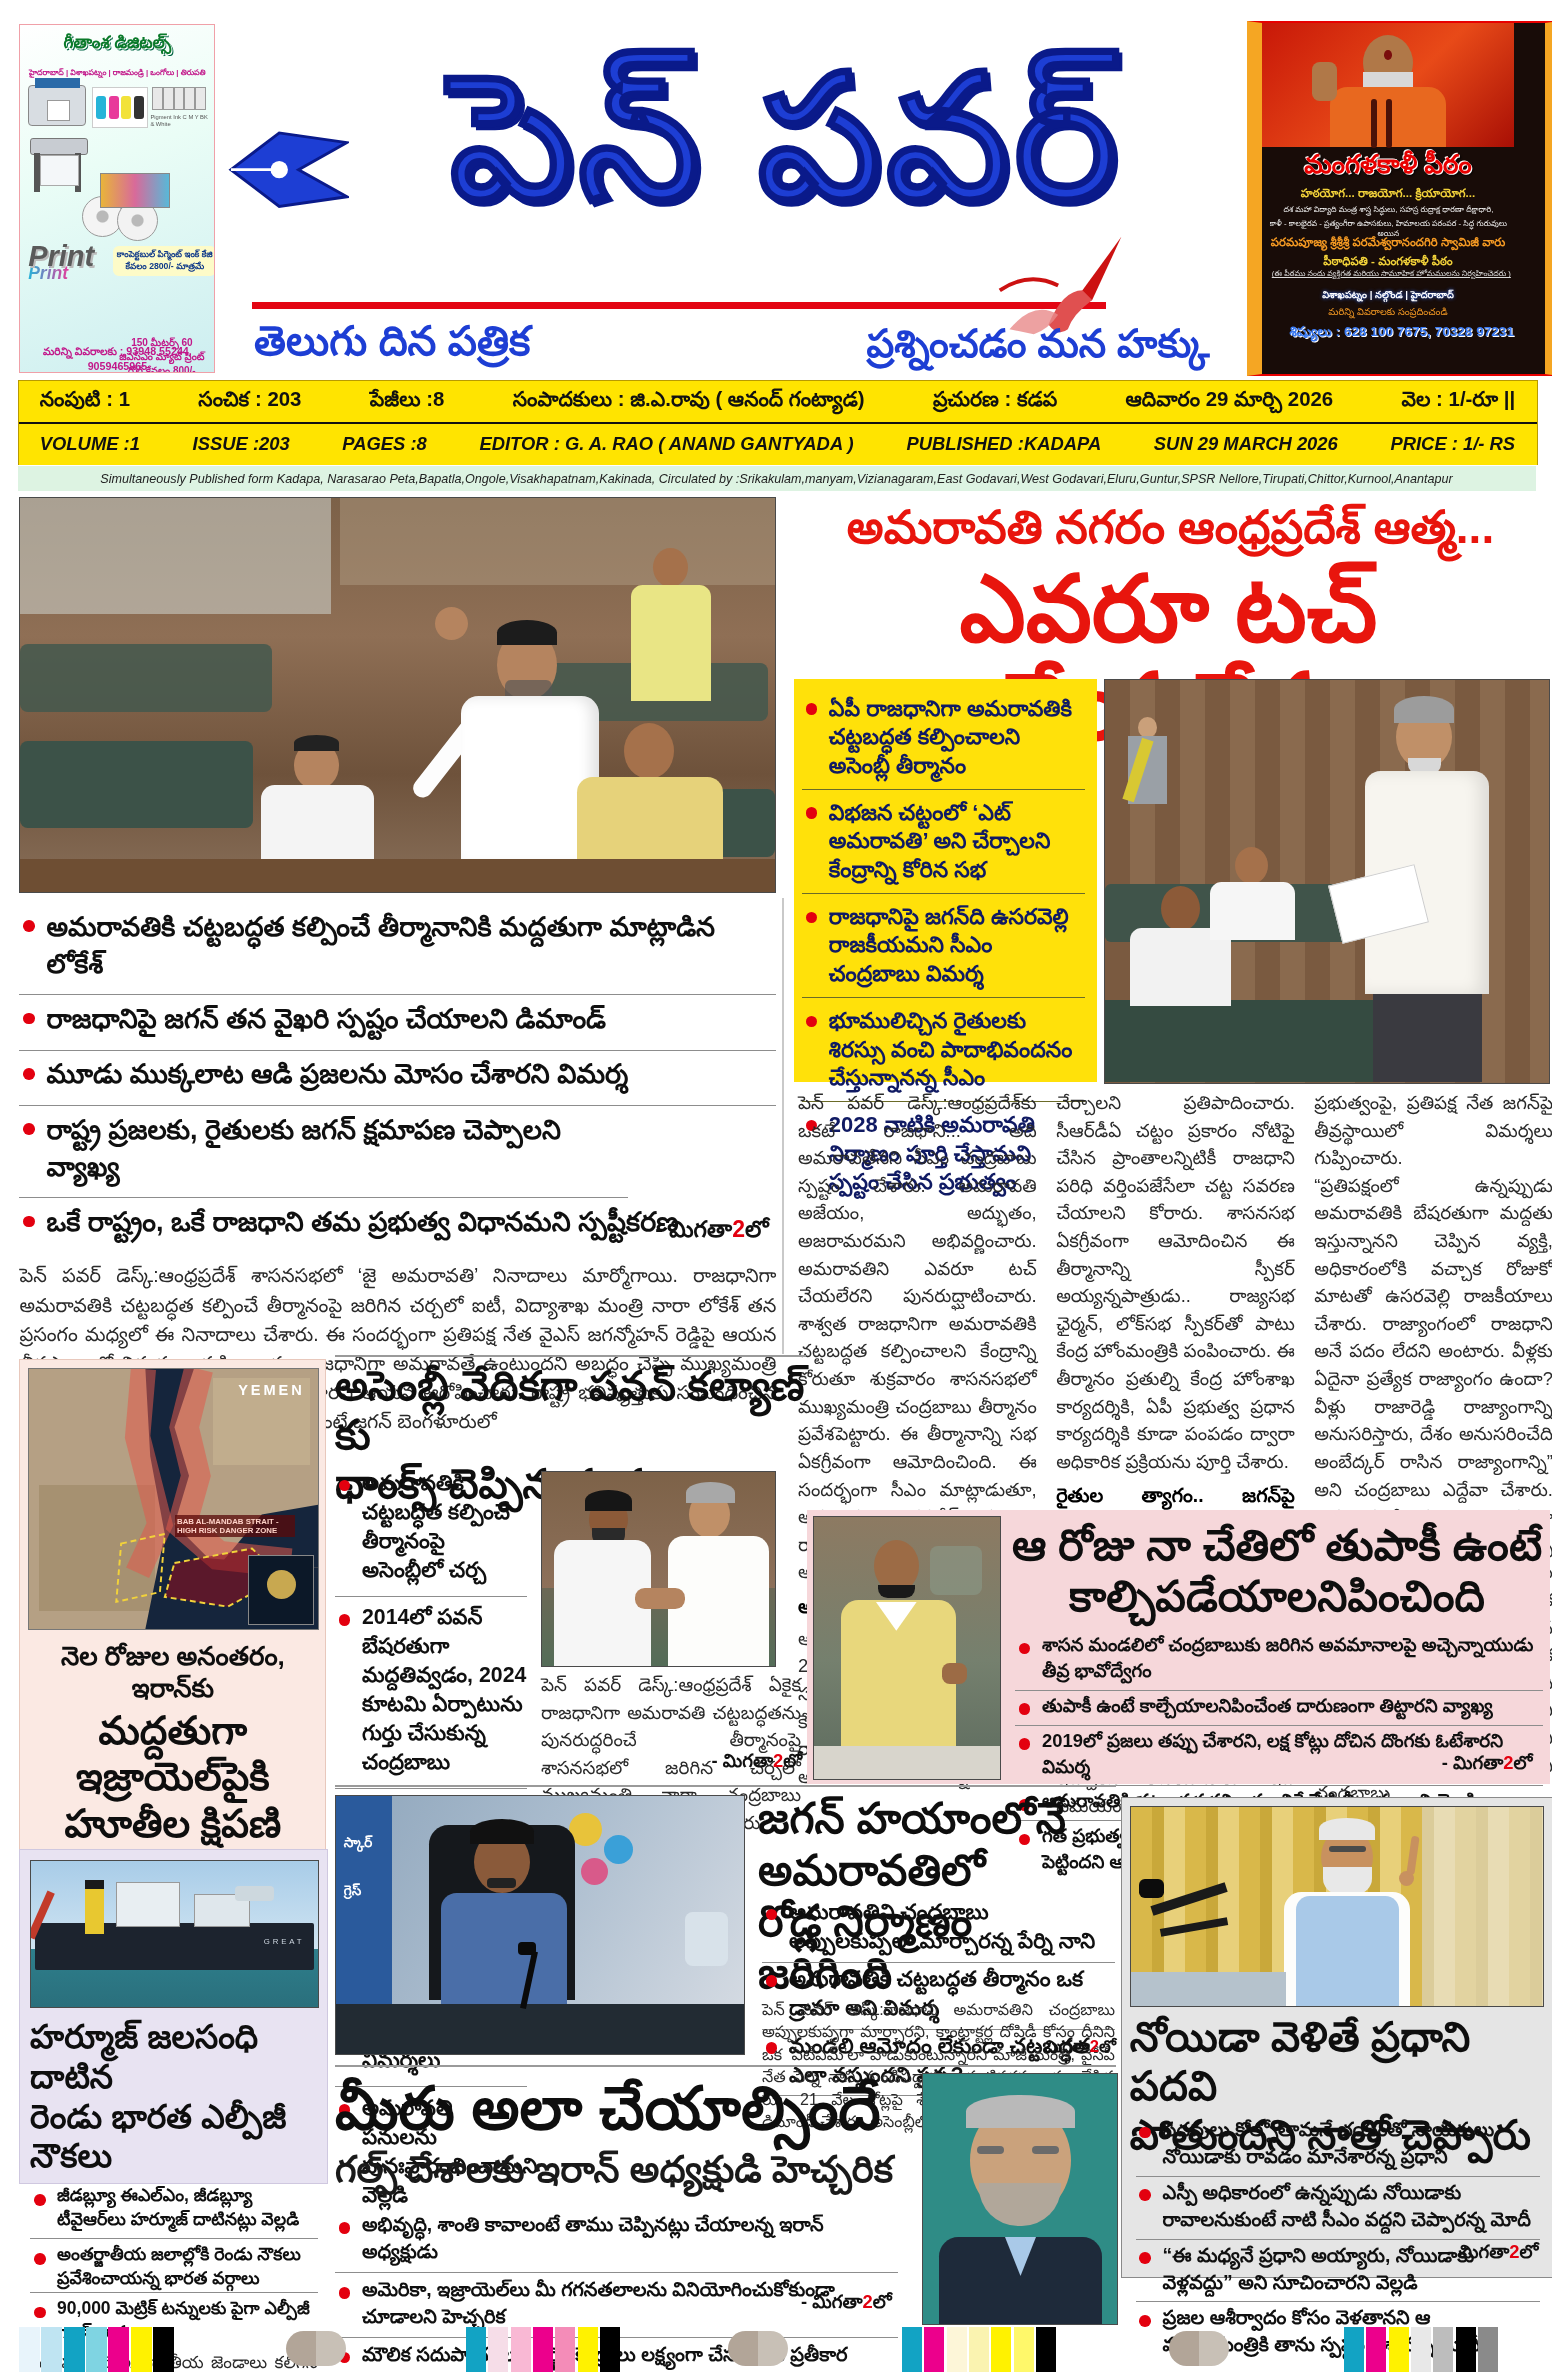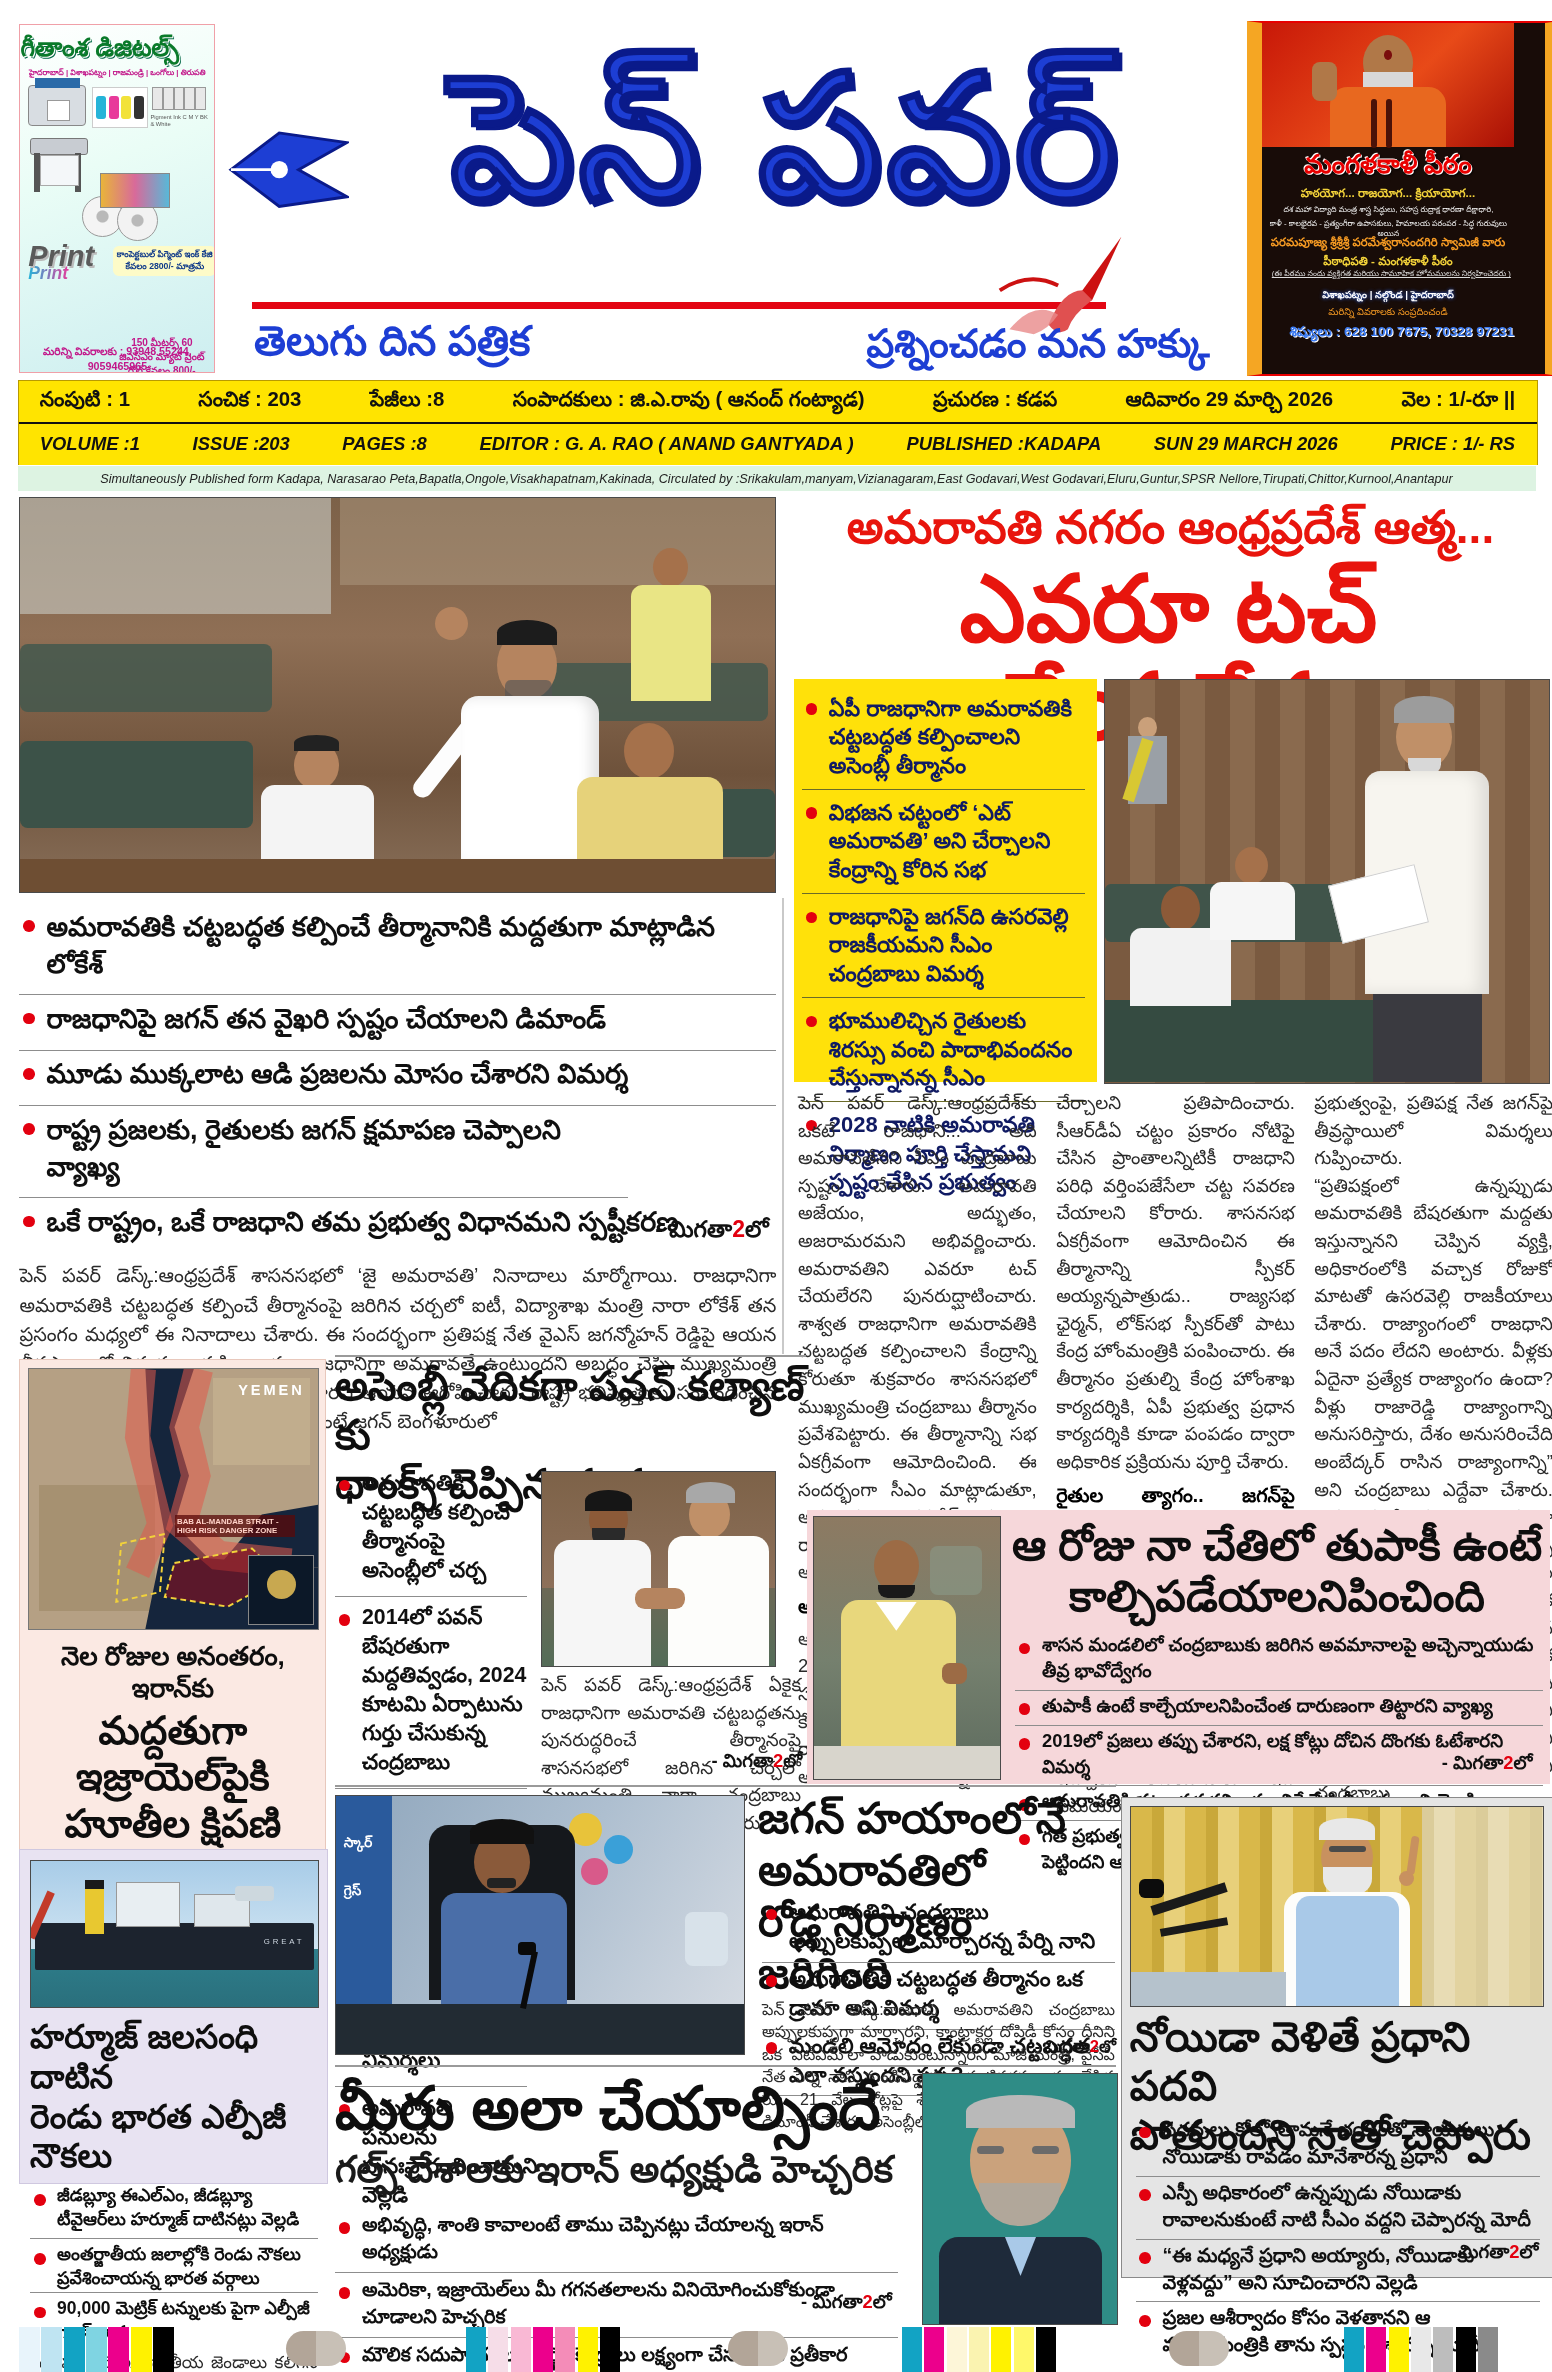--- a/index.html
+++ b/index.html
@@ -49,21 +49,21 @@
   .figure-head{position:absolute;border-radius:50%;}
   .micro{font-size:7.8px;line-height:1.2;}
 </style>
 </head>
 <body>
 
 <div id="page">
 
   <div class="abs" style="left:19.4px;top:24px;width:194px;height:347px;border:1.9px solid #f0a0a8;
               background:linear-gradient(160deg,#ffffff 0%,#eafdf6 40%,#cdeef0 100%);overflow:hidden;">
-    <div class="abs" style="left:0;top:7.8px;width:100%;text-align:left;font-weight:900;font-size:25px;color:#0a7a2a;
+    <div class="abs" style="left:0;top:7.8px;width:100%;text-align:center;font-weight:900;font-size:17px;color:#0a7a2a;
                 text-shadow:1px 1px 0 #fff,1.9px 1.9px 0 #064;">గీతాంశ డిజిటల్స్</div>
     <div class="abs" style="left:0;top:43px;width:100%;text-align:center;font-size:7.8px;color:#c2188a;font-weight:bold;">హైదరాబాద్ | విశాఖపట్నం | రాజమండ్రి | ఒంగోలు | తిరుపతి</div>
 
     <div class="abs" style="left:7.8px;top:60px;width:56px;height:39px;background:#d8dde2;border:1px solid #888;border-radius:3.9px;">
       <div class="abs" style="left:5.8px;top:-7.8px;width:45px;height:9.7px;background:#2a6aa8;"></div>
       <div class="abs" style="left:17.5px;top:13.6px;width:21.3px;height:19.4px;background:#fff;border:1px solid #999;"></div>
     </div>
     <div class="abs" style="left:72px;top:62px;width:54px;height:39px;background:#fff;border:1px solid #ccc;">
       <div class="abs" style="left:2.9px;top:7.8px;width:9.7px;height:23px;background:#25b4d8;border-radius:2.9px;"></div>
       <div class="abs" style="left:15.5px;top:7.8px;width:9.7px;height:23px;background:#e83a9a;border-radius:2.9px;"></div>

